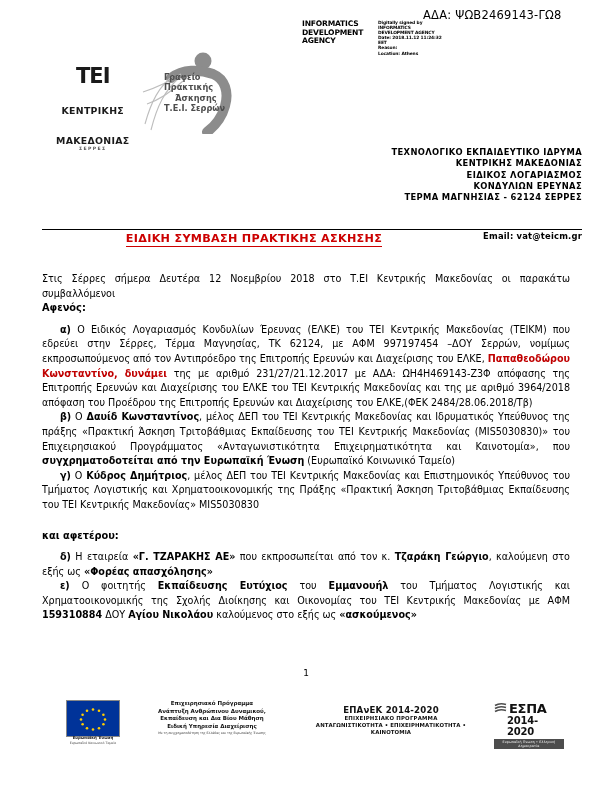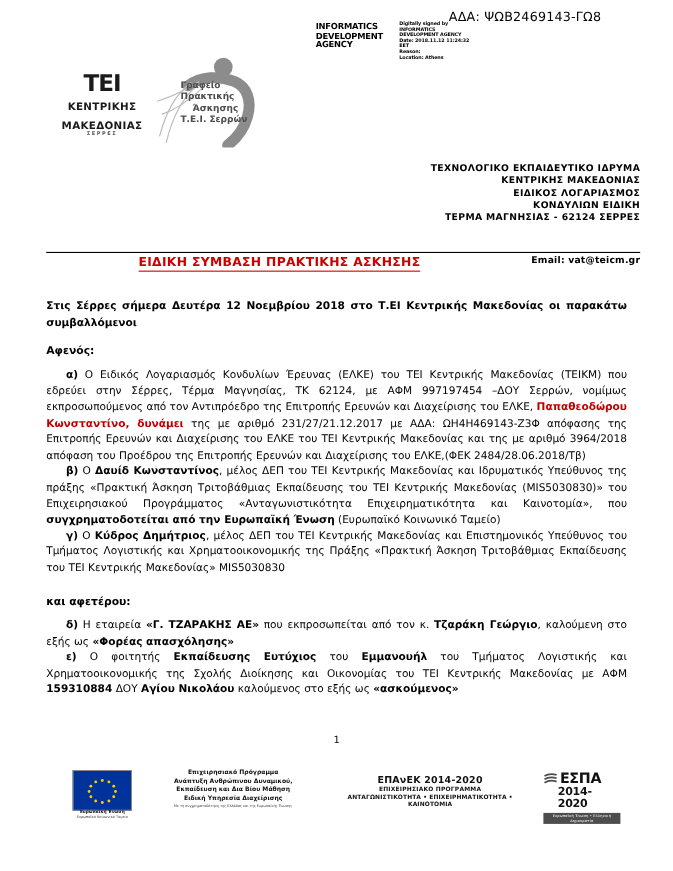--- a/index.html
+++ b/index.html
@@ -18,21 +18,21 @@
     height: 792px;
     overflow: hidden;
     background: #ffffff;
     box-sizing: border-box;
   }
 
   
   .ada-strip {
     position: absolute;
     top: 6px;
-    left: 0;
+    left: 15px;
     width: 512px;
     height: 52px;
   }
   .ada-code {
     position: absolute;
     left: 408px;
     top: 2px;
     font-size: 11.5px;
     letter-spacing: 0.2px;
     white-space: nowrap;
@@ -82,21 +82,21 @@
     font-weight: 700;
     letter-spacing: -1px;
     line-height: 20px;
     font-family: "DejaVu Sans", sans-serif;
   }
   .tei-name {
     font-size: 9.4px;
     font-weight: 600;
     line-height: 11px;
     letter-spacing: 0.3px;
-    margin-top: 6px;
+    margin-top: 19px;
   }
   .tei-city {
     font-size: 4.6px;
     font-weight: 600;
     letter-spacing: 1.4px;
     margin-top: 0px;
     color: #555;
   }
   .gpa-figure {
     position: absolute;
@@ -161,22 +161,21 @@
     position: absolute;
     left: 42px;
     top: 272px;
     width: 528px;
     font-size: 9.6px;
     line-height: 14.6px;
   }
   p { margin: 0; }
   .intro {
     text-align: justify;
-    font-weight: 700;
-    margin-bottom: 12px;
+    font-weight: 400;
   }
   .sec-label {
     font-weight: 700;
     font-size: 9.8px;
     margin-bottom: 7px;
   }
   .clause {
     text-align: justify;
     text-indent: 18px;
     margin-bottom: 0px;
@@ -314,21 +313,21 @@
       <div>Πρακτικής</div>
       <div class="l3">Άσκησης</div>
       <div>Τ.Ε.Ι. Σερρών</div>
     </div>
   </div>
 
   <div class="inst-header">
     <div>ΤΕΧΝΟΛΟΓΙΚΟ ΕΚΠΑΙΔΕΥΤΙΚΟ ΙΔΡΥΜΑ</div>
     <div>ΚΕΝΤΡΙΚΗΣ ΜΑΚΕΔΟΝΙΑΣ</div>
     <div>ΕΙΔΙΚΟΣ ΛΟΓΑΡΙΑΣΜΟΣ</div>
-    <div>ΚΟΝΔΥΛΙΩΝ ΕΙΔΙΚΗ</div>
+    <div>ΚΟΝΔΥΛΙΩΝ ΕΡΕΥΝΑΣ</div>
     <div>ΤΕΡΜΑ ΜΑΓΝΗΣΙΑΣ - 62124 ΣΕΡΡΕΣ</div>
     <div class="email">Email: vat@teicm.gr</div>
   </div>
   <div class="inst-rule"></div>
 
   <div class="doc-title">
     <span>ΕΙΔΙΚΗ ΣΥΜΒΑΣΗ ΠΡΑΚΤΙΚΗΣ ΑΣΚΗΣΗΣ</span>
   </div>
 
   <div class="body-wrap">

